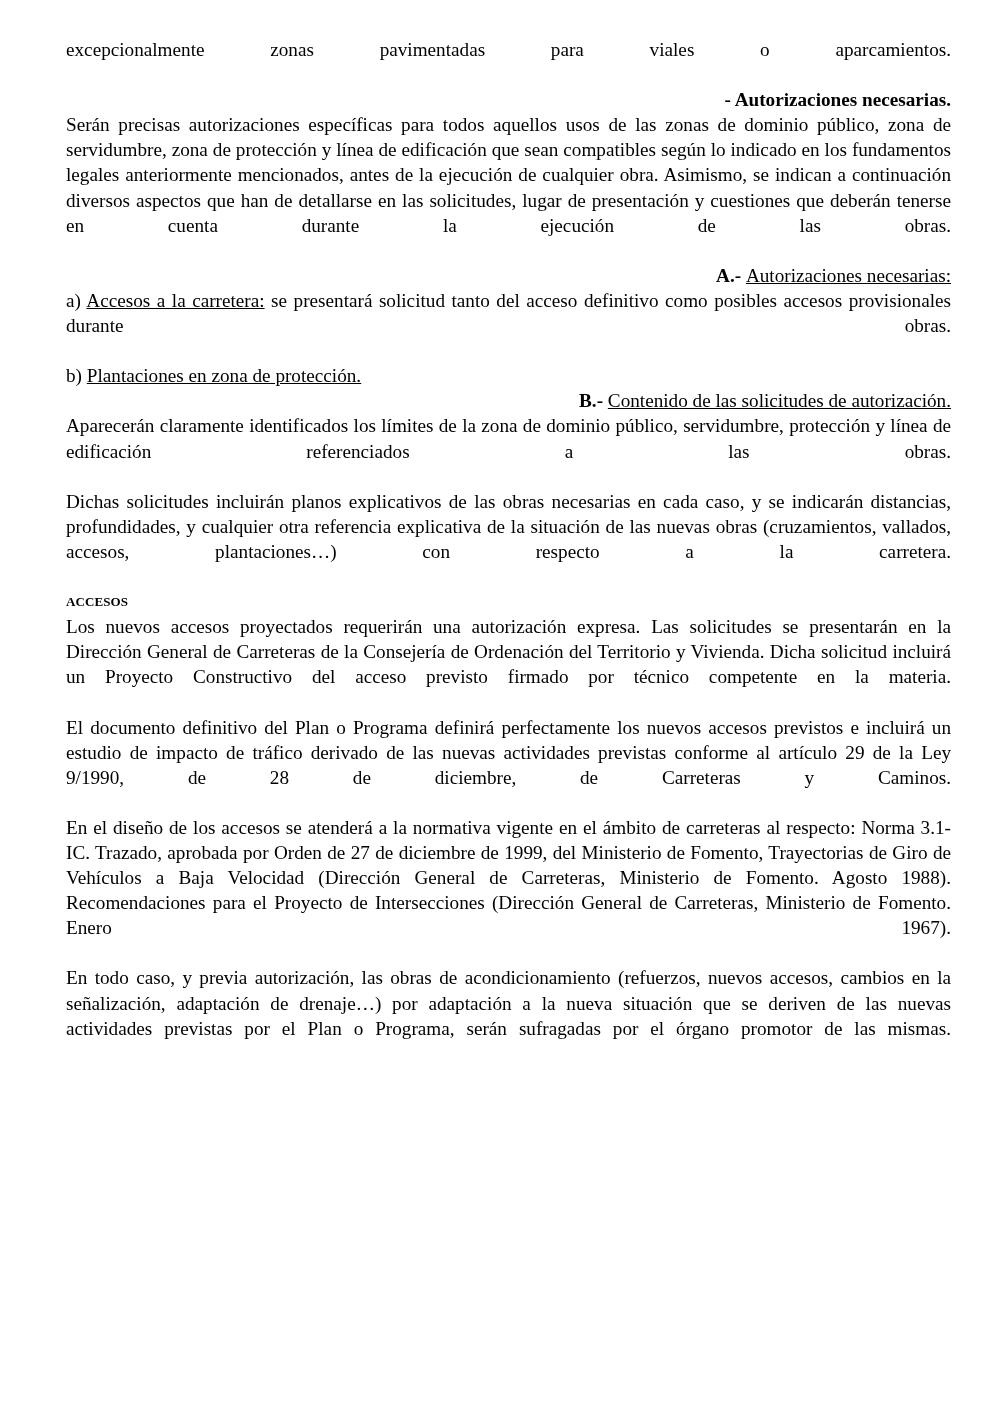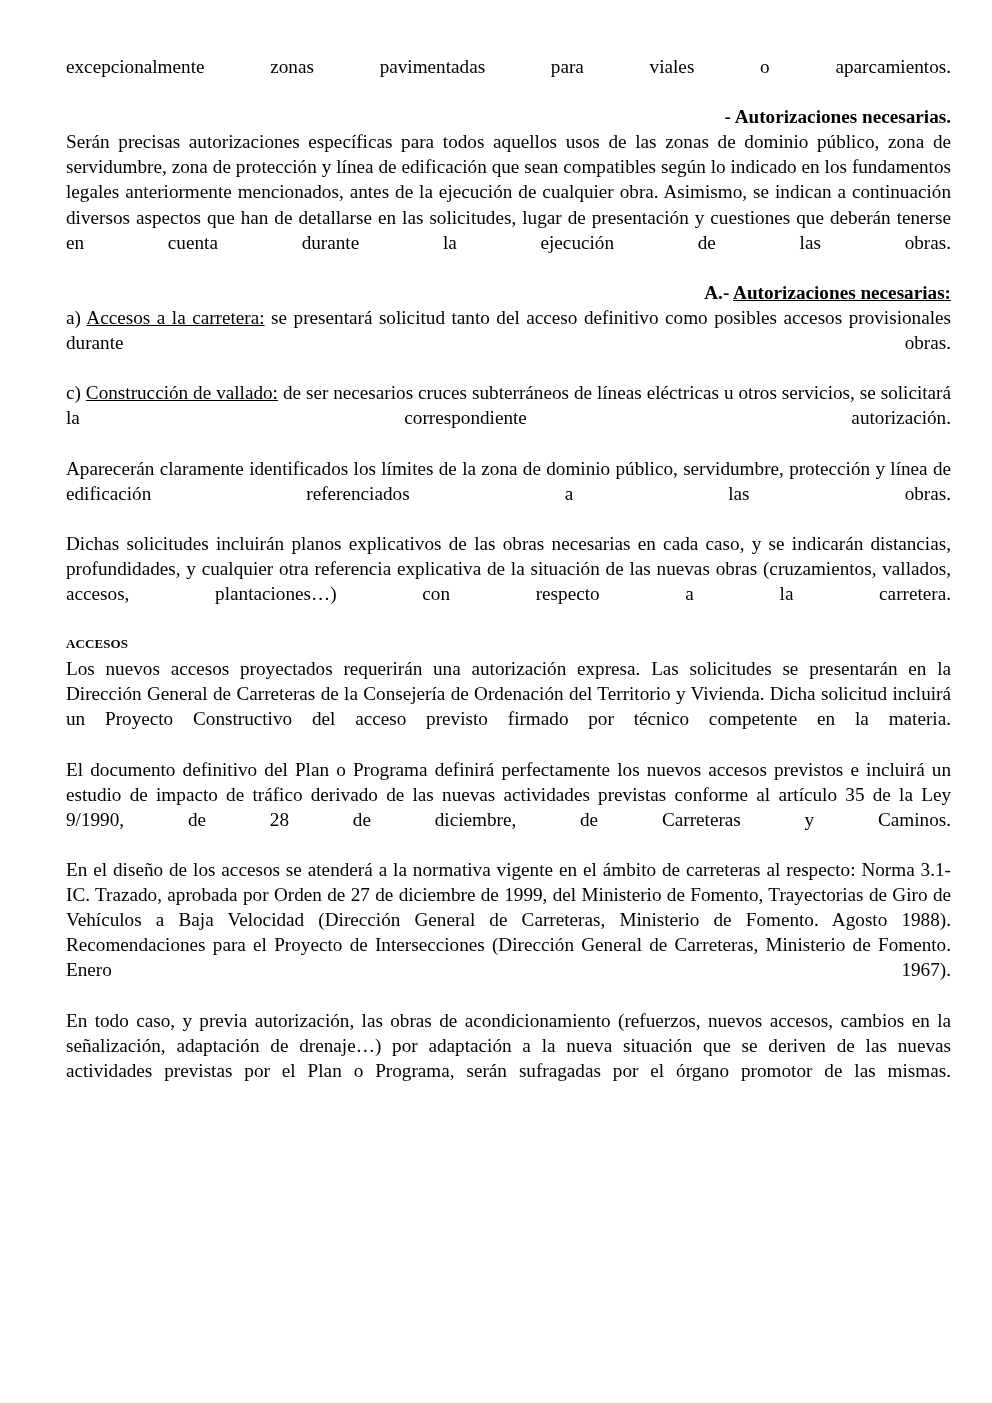--- a/index.html
+++ b/index.html
@@ -11,21 +11,21 @@
   body {
     font-family: "Liberation Serif", "DejaVu Serif", serif;
     color: #000000;
   }
   .page {
     position: relative;
     width: 992px;
     height: 1403px;
     background: #ffffff;
     box-sizing: border-box;
-    padding: 54px 44px 0 66px;
+    padding: 37px 44px 0 66px;
     overflow: hidden;
   }
   .doc-body {
     width: 885px;
     font-size: 19.2px;
     line-height: 25.1px;
     text-align: justify;
     text-justify: inter-word;
     hyphens: none;
   }
@@ -39,21 +39,21 @@
     display: inline-block;
     width: 100%;
   }
   .para.nojust {
     text-align: left;
   }
   .para.nojust::after { content: none; display: none; }
 
   .b { font-weight: bold; }
   .u { text-decoration: underline; }
-  .bu { font-weight: bold; text-decoration: underline; }
+  .bu { font-weight: normal; text-decoration: underline; }
 
   .heading {
     margin: 0;
     font-weight: bold;
     text-align: right;
     font-size: 19.2px;
     line-height: 25.1px;
   }
   .heading-caps {
     margin: 0;
@@ -74,35 +74,36 @@
 
     <p class="heading">- Autorizaciones necesarias.</p>
 
     <p class="para">Serán precisas autorizaciones específicas para todos aquellos usos de las zonas de dominio público, zona de servidumbre, zona de protección y línea de edificación que sean compatibles según lo indicado en los fundamentos legales anteriormente mencionados, antes de la ejecución de cualquier obra. Asimismo, se indican a continuación diversos aspectos que han de detallarse en las solicitudes, lugar de presentación y cuestiones que deberán tenerse en cuenta durante la ejecución de las obras.</p>
 
     <p class="heading"><span class="b">A.- </span><span class="bu">Autorizaciones necesarias:</span></p>
 
     <p class="para"><span>a) </span><span class="u">Accesos a la carretera:</span><span> se presentará solicitud tanto del acceso definitivo como posibles accesos provisionales durante obras.</span></p>
 
 
-
-    <p class="para"><span>c) </span><span class="u">Construcción de vallado:</span><span> de ser necesarios cruces subterráneos de líneas eléctricas u otros servicios, se solicitará la correspondiente autorización.</span></p>
+    <p class="para nojust"><span>b) </span><span class="u">Plantaciones en zona de protección.</span></p>
 
 
 
+
+    <p class="heading"><span class="b">B.- </span><span class="bu">Contenido de las solicitudes de autorización.</span></p>
 
     <p class="para">Aparecerán claramente identificados los límites de la zona de dominio público, servidumbre, protección y línea de edificación referenciados a las obras.</p>
 
     <p class="para">Dichas solicitudes incluirán planos explicativos de las obras necesarias en cada caso, y se indicarán distancias, profundidades, y cualquier otra referencia explicativa de la situación de las nuevas obras (cruzamientos, vallados, accesos, plantaciones…) con respecto a la carretera.</p>
 
     <p class="heading-caps">ACCESOS</p>
 
     <p class="para">Los nuevos accesos proyectados requerirán una autorización expresa. Las solicitudes se presentarán en la Dirección General de Carreteras de la Consejería de Ordenación del Territorio y Vivienda. Dicha solicitud incluirá un Proyecto Constructivo del acceso previsto firmado por técnico competente en la materia.</p>
 
-    <p class="para">El documento definitivo del Plan o Programa definirá perfectamente los nuevos accesos previstos e incluirá un estudio de impacto de tráfico derivado de las nuevas actividades previstas conforme al artículo 35 de la Ley 9/1990, de 28 de diciembre, de Carreteras y Caminos.</p>
+    <p class="para">El documento definitivo del Plan o Programa definirá perfectamente los nuevos accesos previstos e incluirá un estudio de impacto de tráfico derivado de las nuevas actividades previstas conforme al artículo 29 de la Ley 9/1990, de 28 de diciembre, de Carreteras y Caminos.</p>
 
     <p class="para">En el diseño de los accesos se atenderá a la normativa vigente en el ámbito de carreteras al respecto: Norma 3.1-IC. Trazado, aprobada por Orden de 27 de diciembre de 1999, del Ministerio de Fomento, Trayectorias de Giro de Vehículos a Baja Velocidad (Dirección General de Carreteras, Ministerio de Fomento. Agosto 1988). Recomendaciones para el Proyecto de Intersecciones (Dirección General de Carreteras, Ministerio de Fomento. Enero 1967).</p>
 
 
     <p class="para">En todo caso, y previa autorización, las obras de acondicionamiento (refuerzos, nuevos accesos, cambios en la señalización, adaptación de drenaje…) por adaptación a la nueva situación que se deriven de las nuevas actividades previstas por el Plan o Programa, serán sufragadas por el órgano promotor de las mismas.</p>
 
   </div>
 </div>
 
 </body></html>

